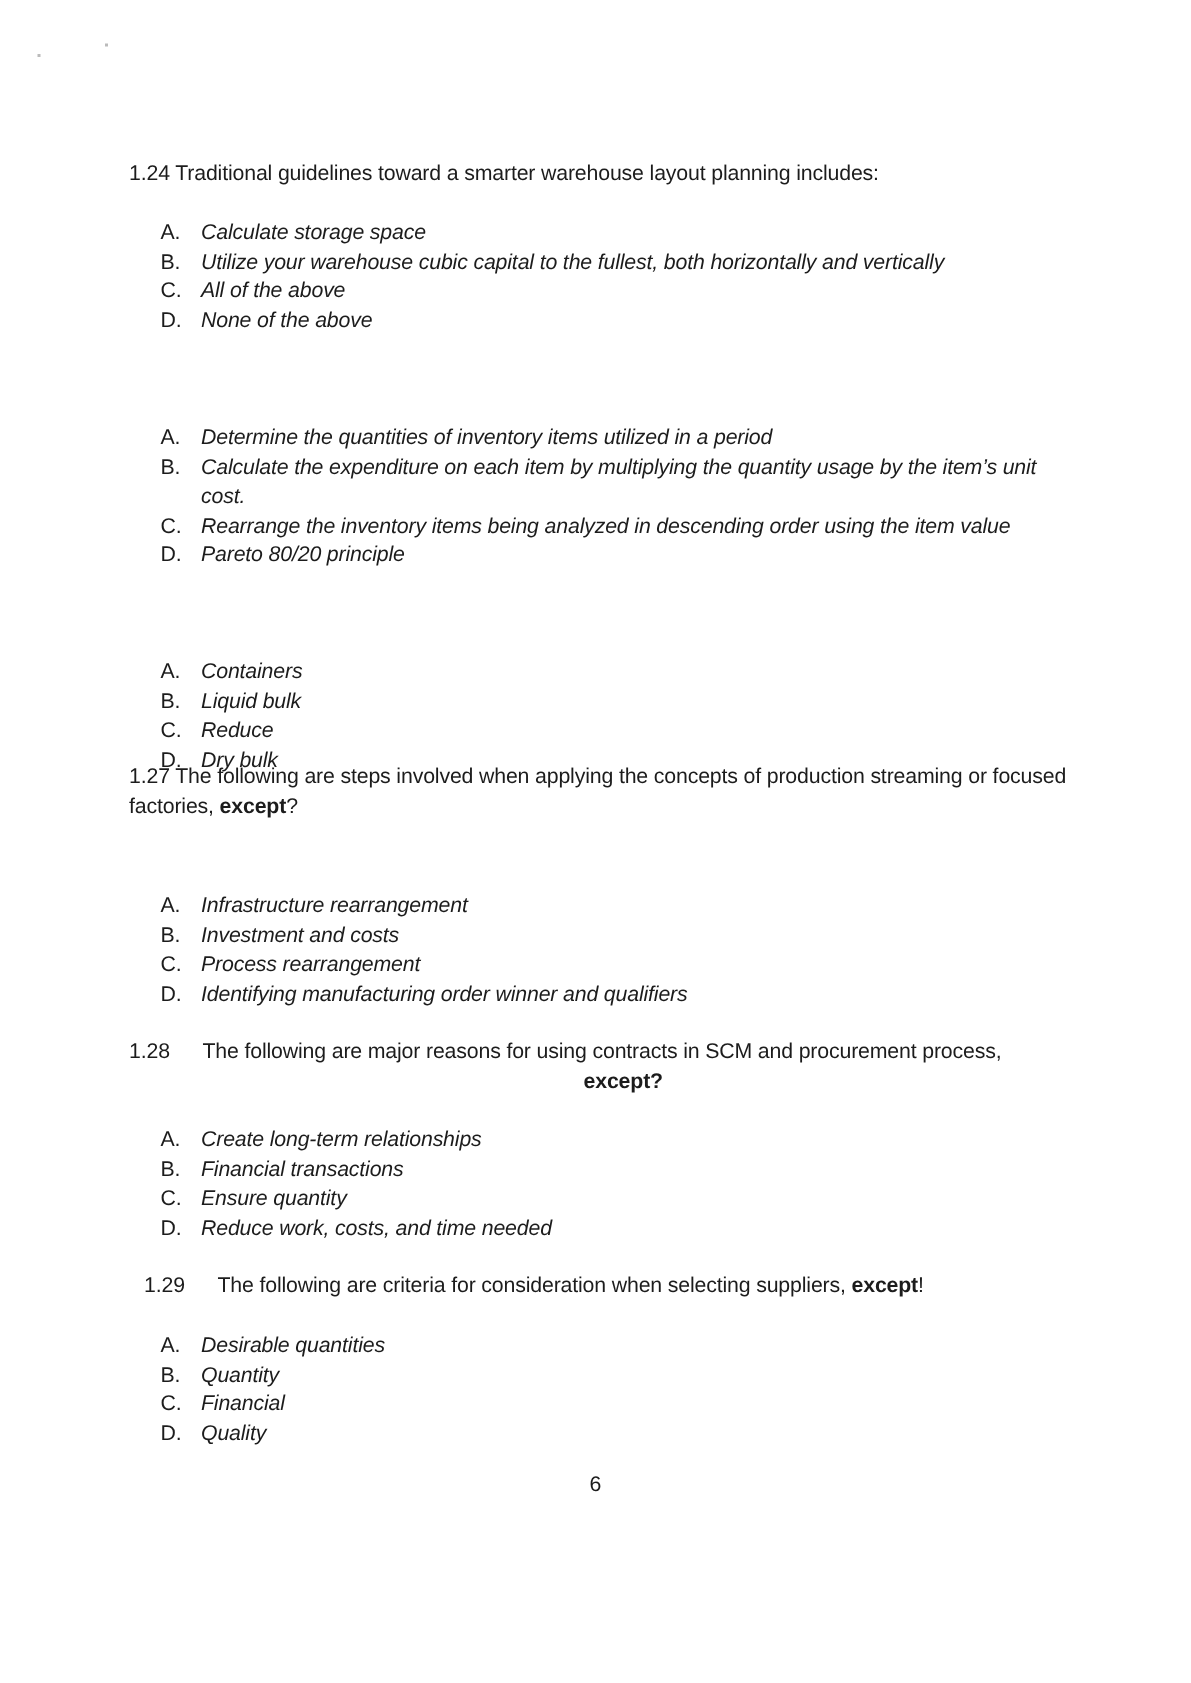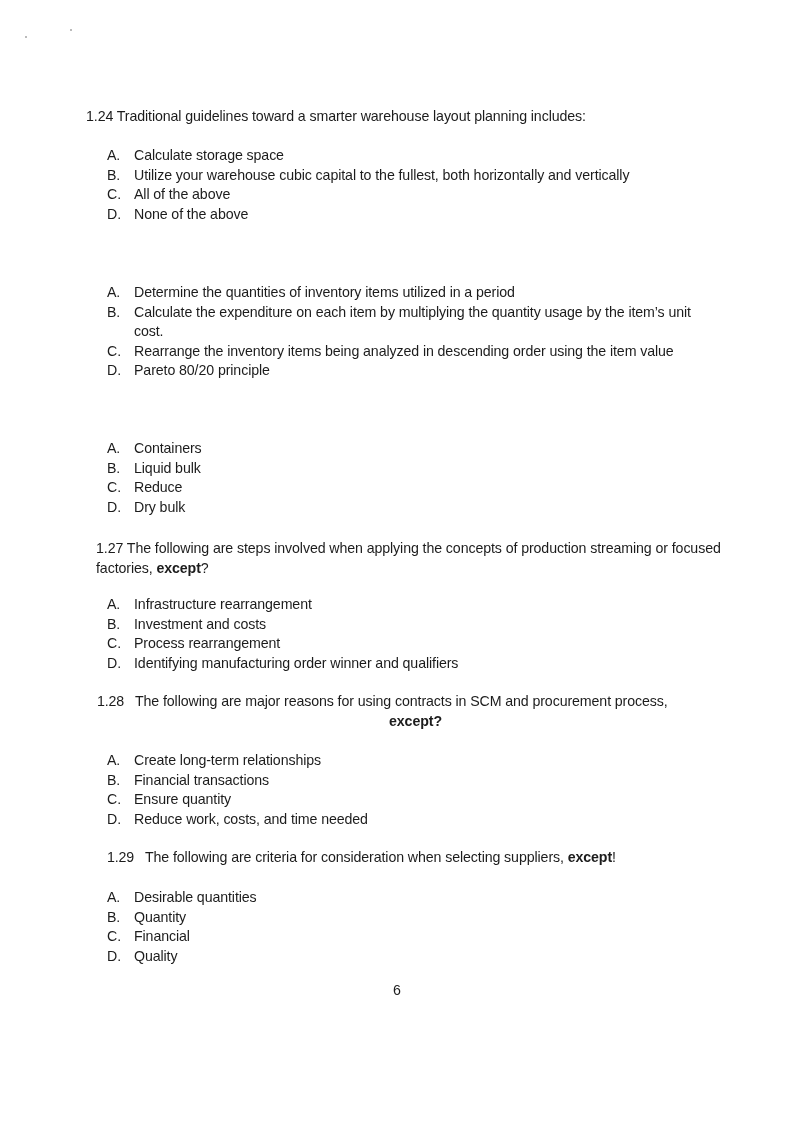--- a/index.html
+++ b/index.html
@@ -3,26 +3,26 @@
 <meta charset="utf-8">
 <style>
   html, body { margin: 0; padding: 0; background: #ffffff; }
   body {
     width: 794px; height: 1122px; position: relative; overflow: hidden;
     font-family: "Liberation Sans", sans-serif; color: #1c1c1c;
   }
   .page { position: absolute; left: 0; top: 0; width: 794px; height: 1122px; }
   .q { position: absolute; left: 86px; width: 630px; font-size: 14.2px; line-height: 19.5px; letter-spacing: -0.1px; }
   .q .num { display: inline; }
-  .q.tab .num { display: inline-block; width: 49px; text-align: center; }
+  .q.tab .num { display: inline-block; width: 49px; }
   .q.tab .cont { padding-left: 29px; display: block; text-align: center; }
   .opts { position: absolute; left: 107px; width: 610px; margin: 0; padding: 0; list-style: none; font-size: 14.2px; line-height: 19.5px; letter-spacing: -0.1px; }
   .opts li { display: flex; }
   .opts .letter { width: 27px; flex: 0 0 27px; }
-  .opts .txt { flex: 1; }
+  .opts .txt { flex: 1; font-style: italic; }
   b { font-weight: bold; }
   .pagenum { position: absolute; left: 0; width: 794px; top: 982px; text-align: center; font-size: 14.2px; }
   .speck { position: absolute; width: 2px; height: 2px; background: #bbb; }
 </style>
 </head>
 <body>
 
 <div class="page">
 
   <span class="speck" style="left:25px;top:36px;"></span>
@@ -82,21 +82,21 @@
     <li>
         <span class="letter">C.</span>
         <span class="txt">Reduce</span>
       </li>
     <li>
         <span class="letter">D.</span>
         <span class="txt">Dry bulk</span>
       </li>
   </ul>
 
-  <div class="q" style="top:539px;margin-left:10px;">
+  <div class="q" style="top:509px;">
     <span class="num">1.27</span>
     <span>The following are steps involved when applying the concepts of production streaming or focused factories, </span><b>except</b><span>?</span>
   </div>
   <ul class="opts" style="top:595px;">
     <li>
         <span class="letter">A.</span>
         <span class="txt">Infrastructure rearrangement</span>
       </li>
     <li>
         <span class="letter">B.</span>

